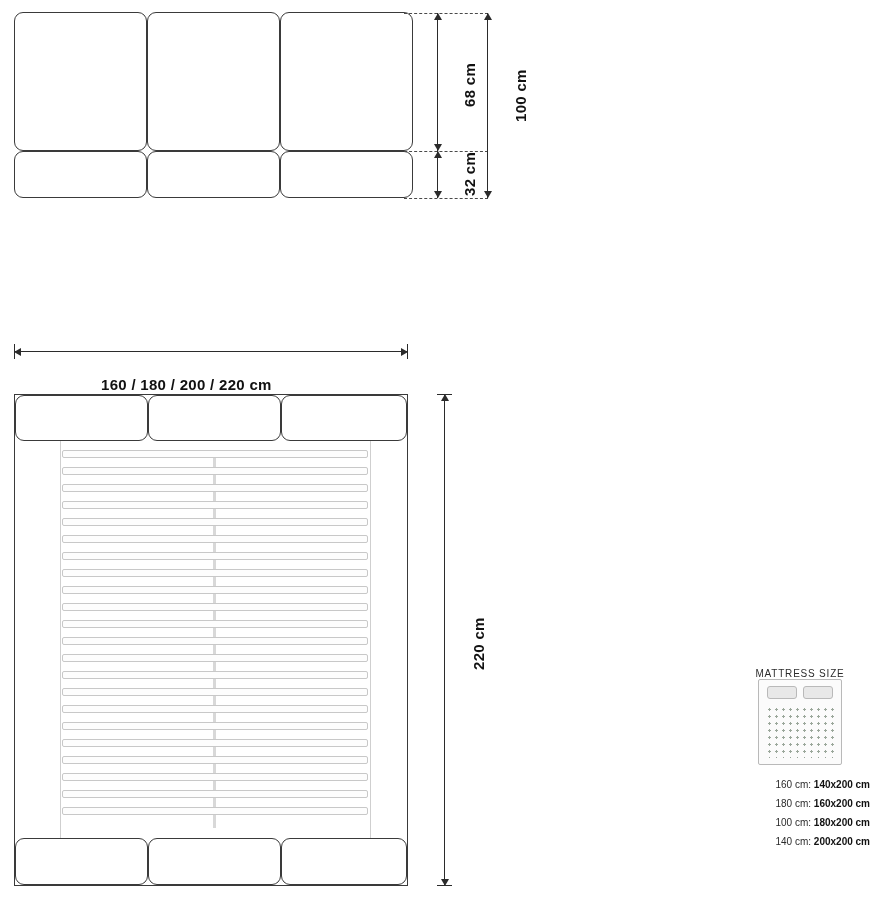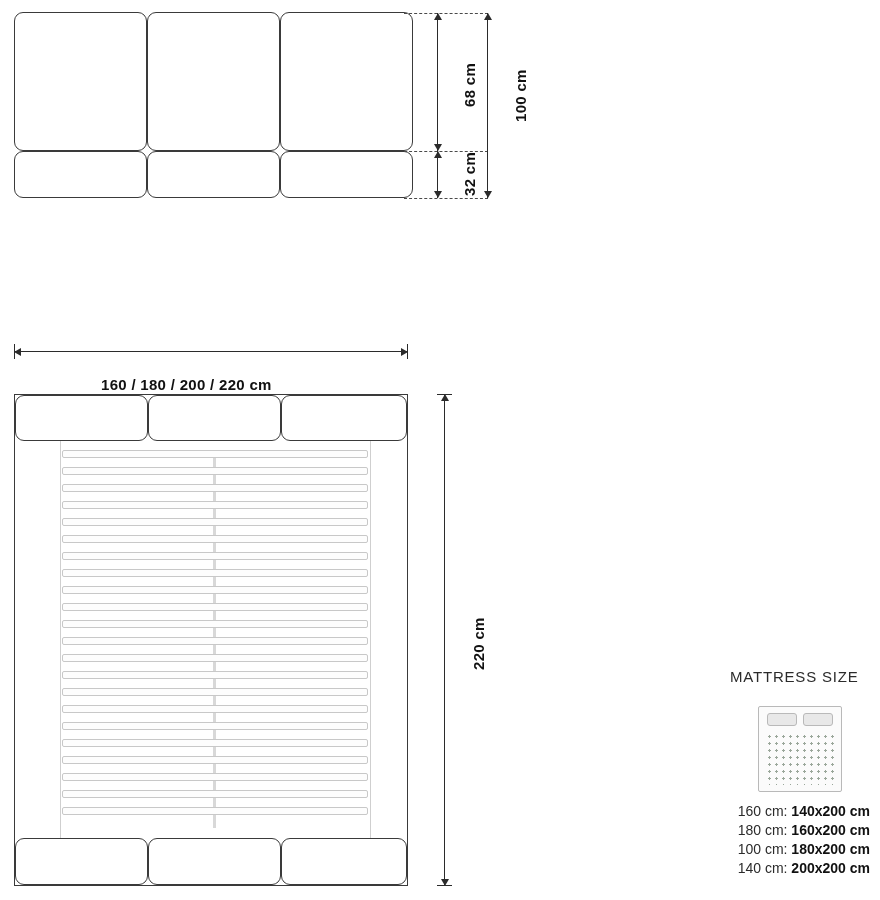--- a/index.html
+++ b/index.html
@@ -141,24 +141,25 @@
   }
 
   
   .legend {
     position: absolute;
     left: 730px;
     top: 668px;
     width: 140px;
   }
   .legend-title {
-    font-size: 15px;
+    font-size: 10px;
     letter-spacing: 0.8px;
     color: #2b2b2b;
-    margin-bottom: 21px;
+    text-align: center;
+    margin-bottom: 0;
   }
   .mattress-icon {
     position: relative;
     width: 84px;
     height: 86px;
     margin: 0 auto;
     box-sizing: border-box;
     border: 1px solid #b9b9b9;
     background: #fbfbfb;
     border-radius: 2px;
@@ -183,21 +184,21 @@
     bottom: 6px;
     background-image: radial-gradient(#9aa79a 1px, transparent 1.2px);
     background-size: 7px 7px;
     background-position: 0 0;
   }
   .legend-rows {
     margin-top: 10px;
     text-align: right;
   }
   .legend-row {
-    font-size: 14px;
+    font-size: 10px;
     color: #2b2b2b;
     line-height: 19px;
     white-space: nowrap;
   }
   .legend-row .val {
     font-weight: bold;
     color: #111111;
   }
 </style>
 </head>

